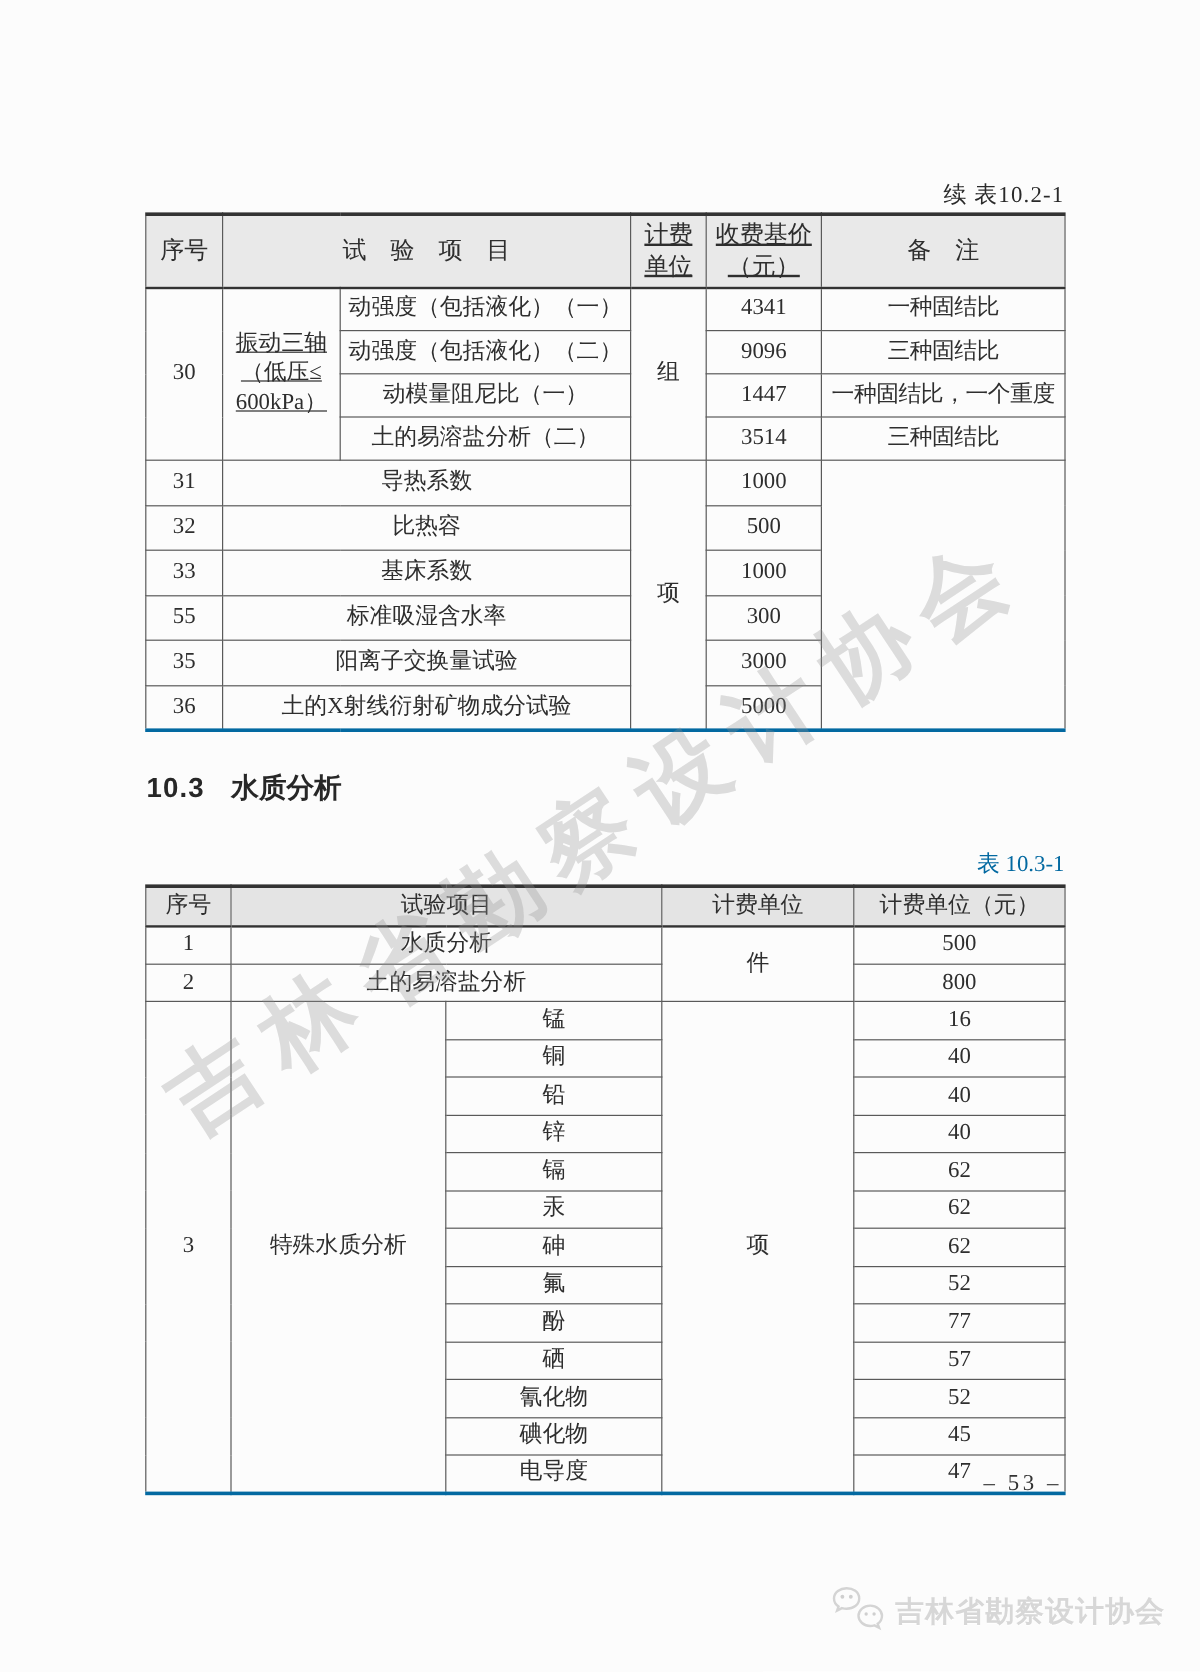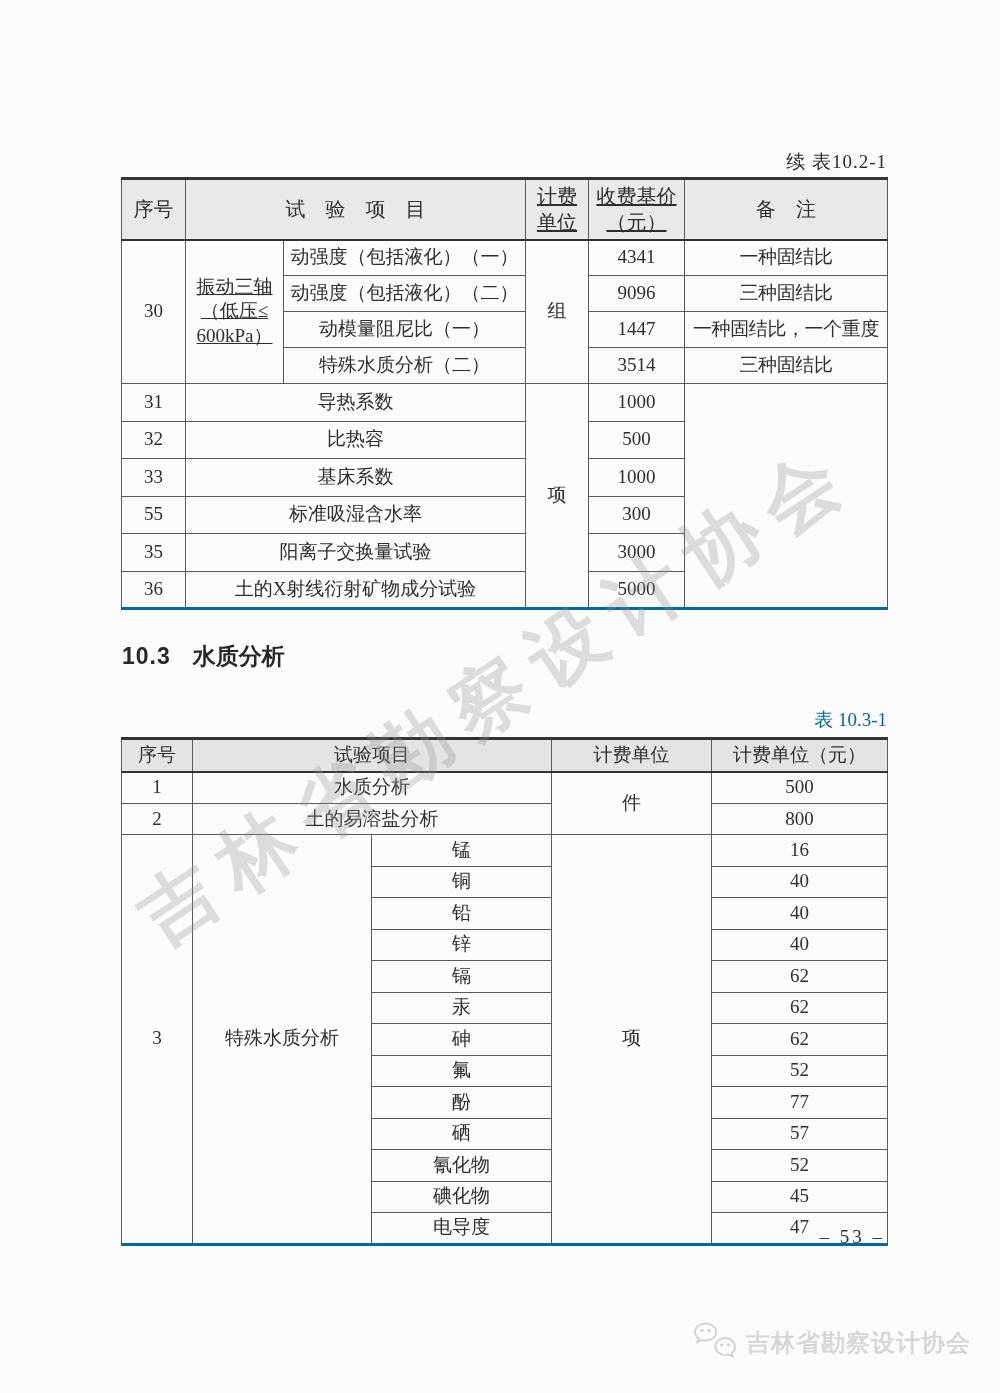--- a/index.html
+++ b/index.html
@@ -132,21 +132,21 @@
         <td>动强度（包括液化）（二）</td>
         <td class="num">9096</td>
         <td class="rm">三种固结比</td>
       </tr>
       <tr class="sr">
         <td>动模量阻尼比（一）</td>
         <td class="num">1447</td>
         <td class="rm">一种固结比，一个重度</td>
       </tr>
       <tr class="sr">
-        <td>特殊水质分析（二）</td>
+        <td>土的易溶盐分析（二）</td>
         <td class="num">3514</td>
         <td class="rm">三种固结比</td>
       </tr>
       <tr class="mr">
         <td class="num">31</td>
         <td colspan="2">导热系数</td>
         <td rowspan="6">项</td>
         <td class="num">1000</td>
         <td rowspan="6"></td>
       </tr>

